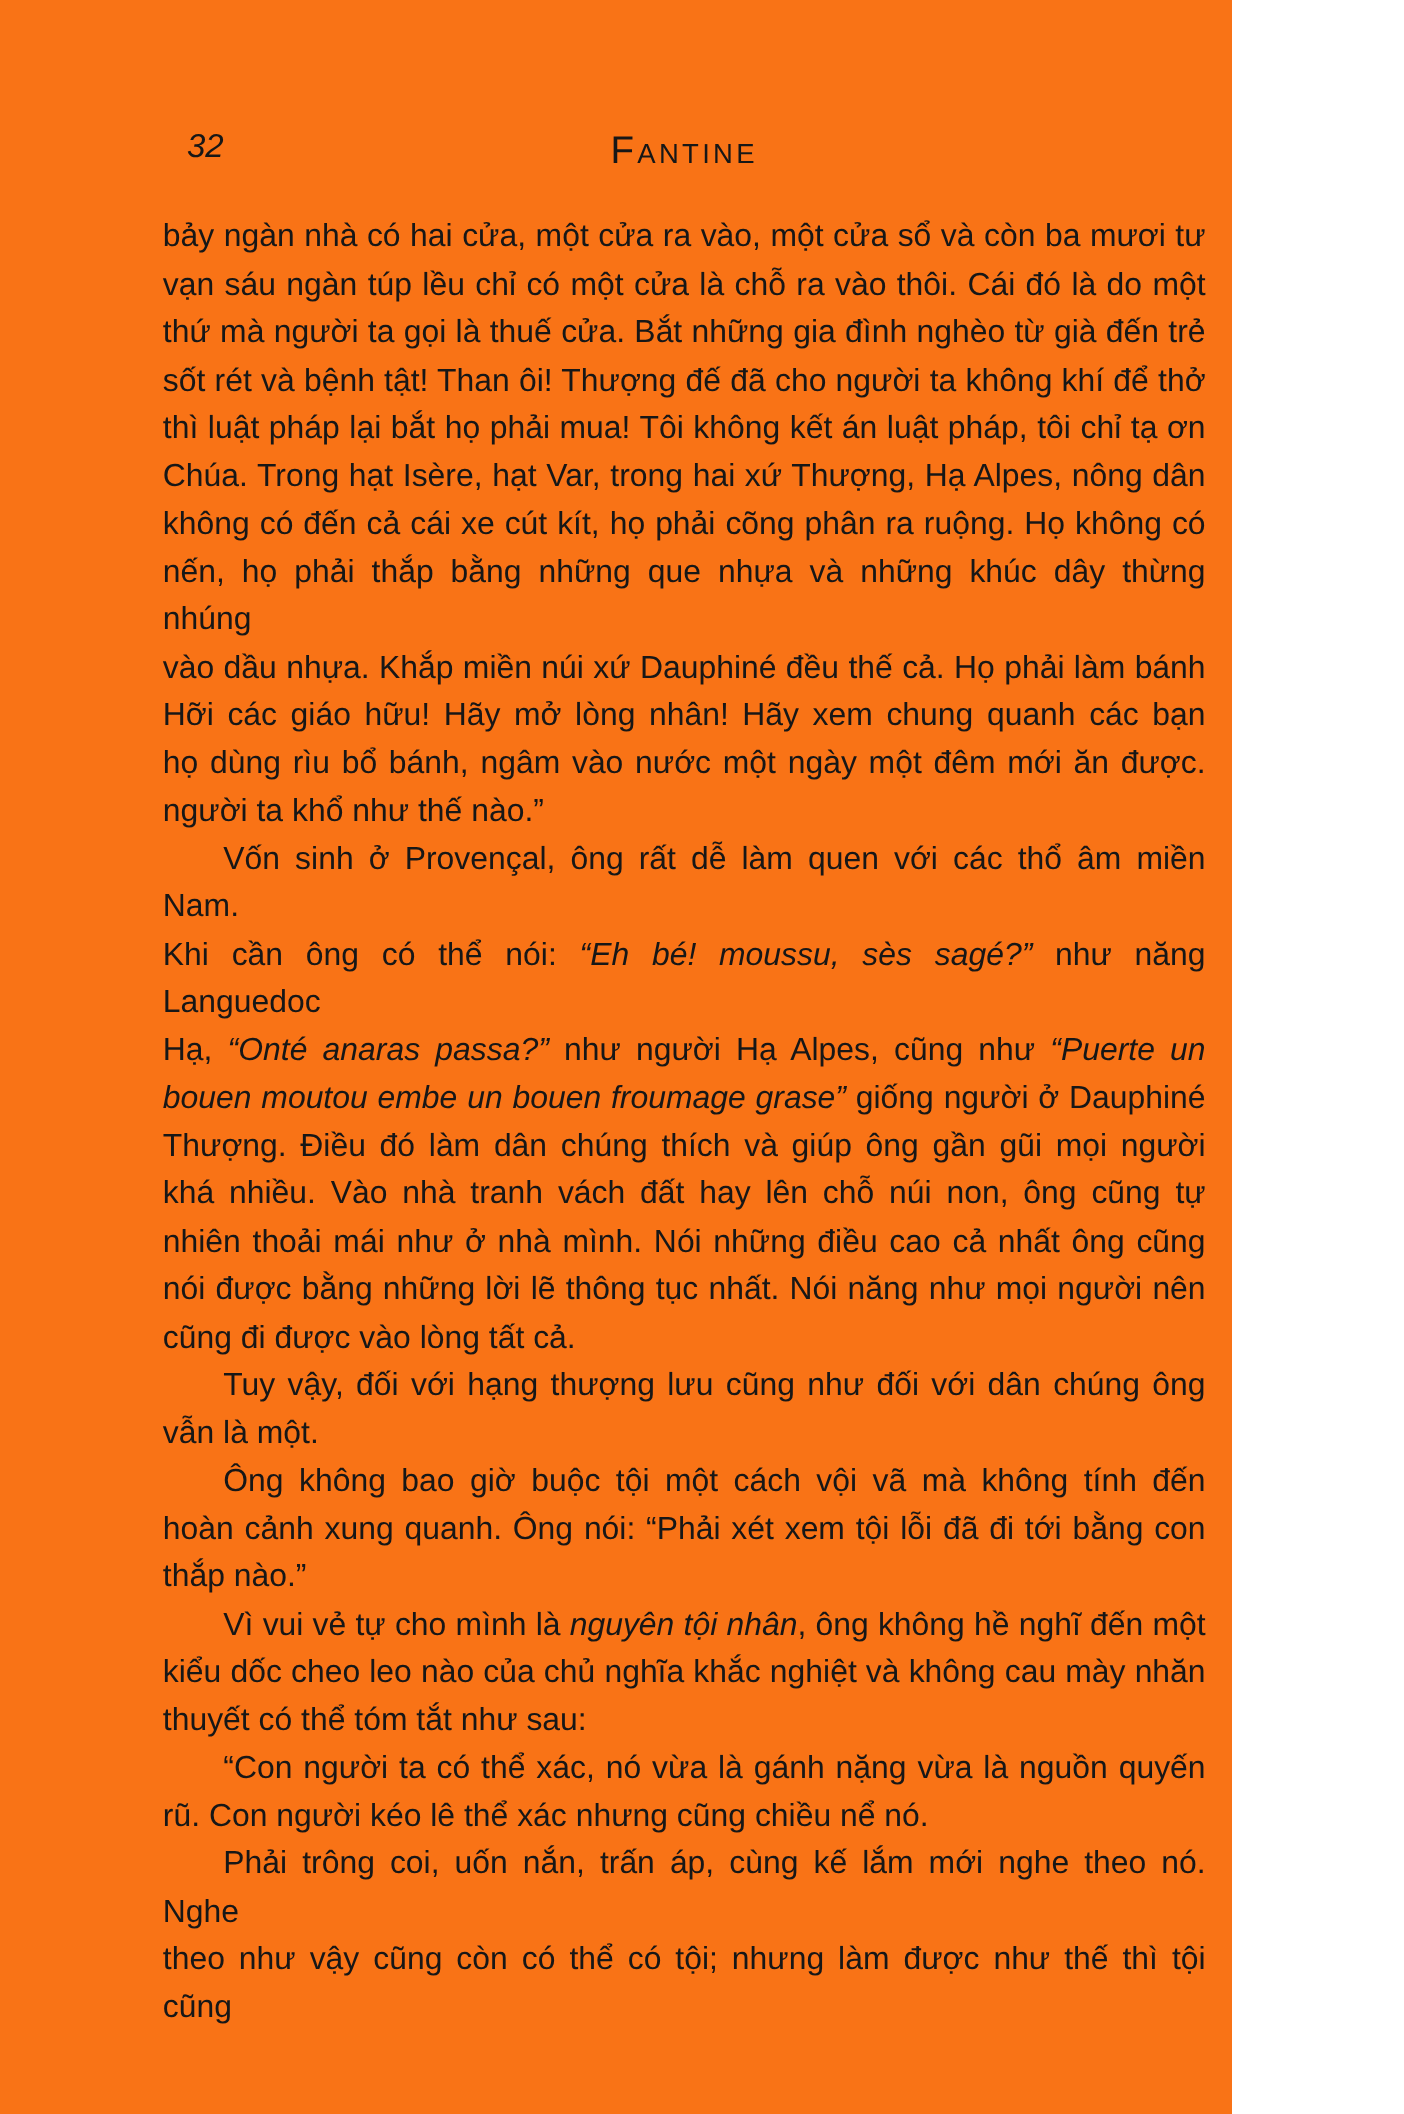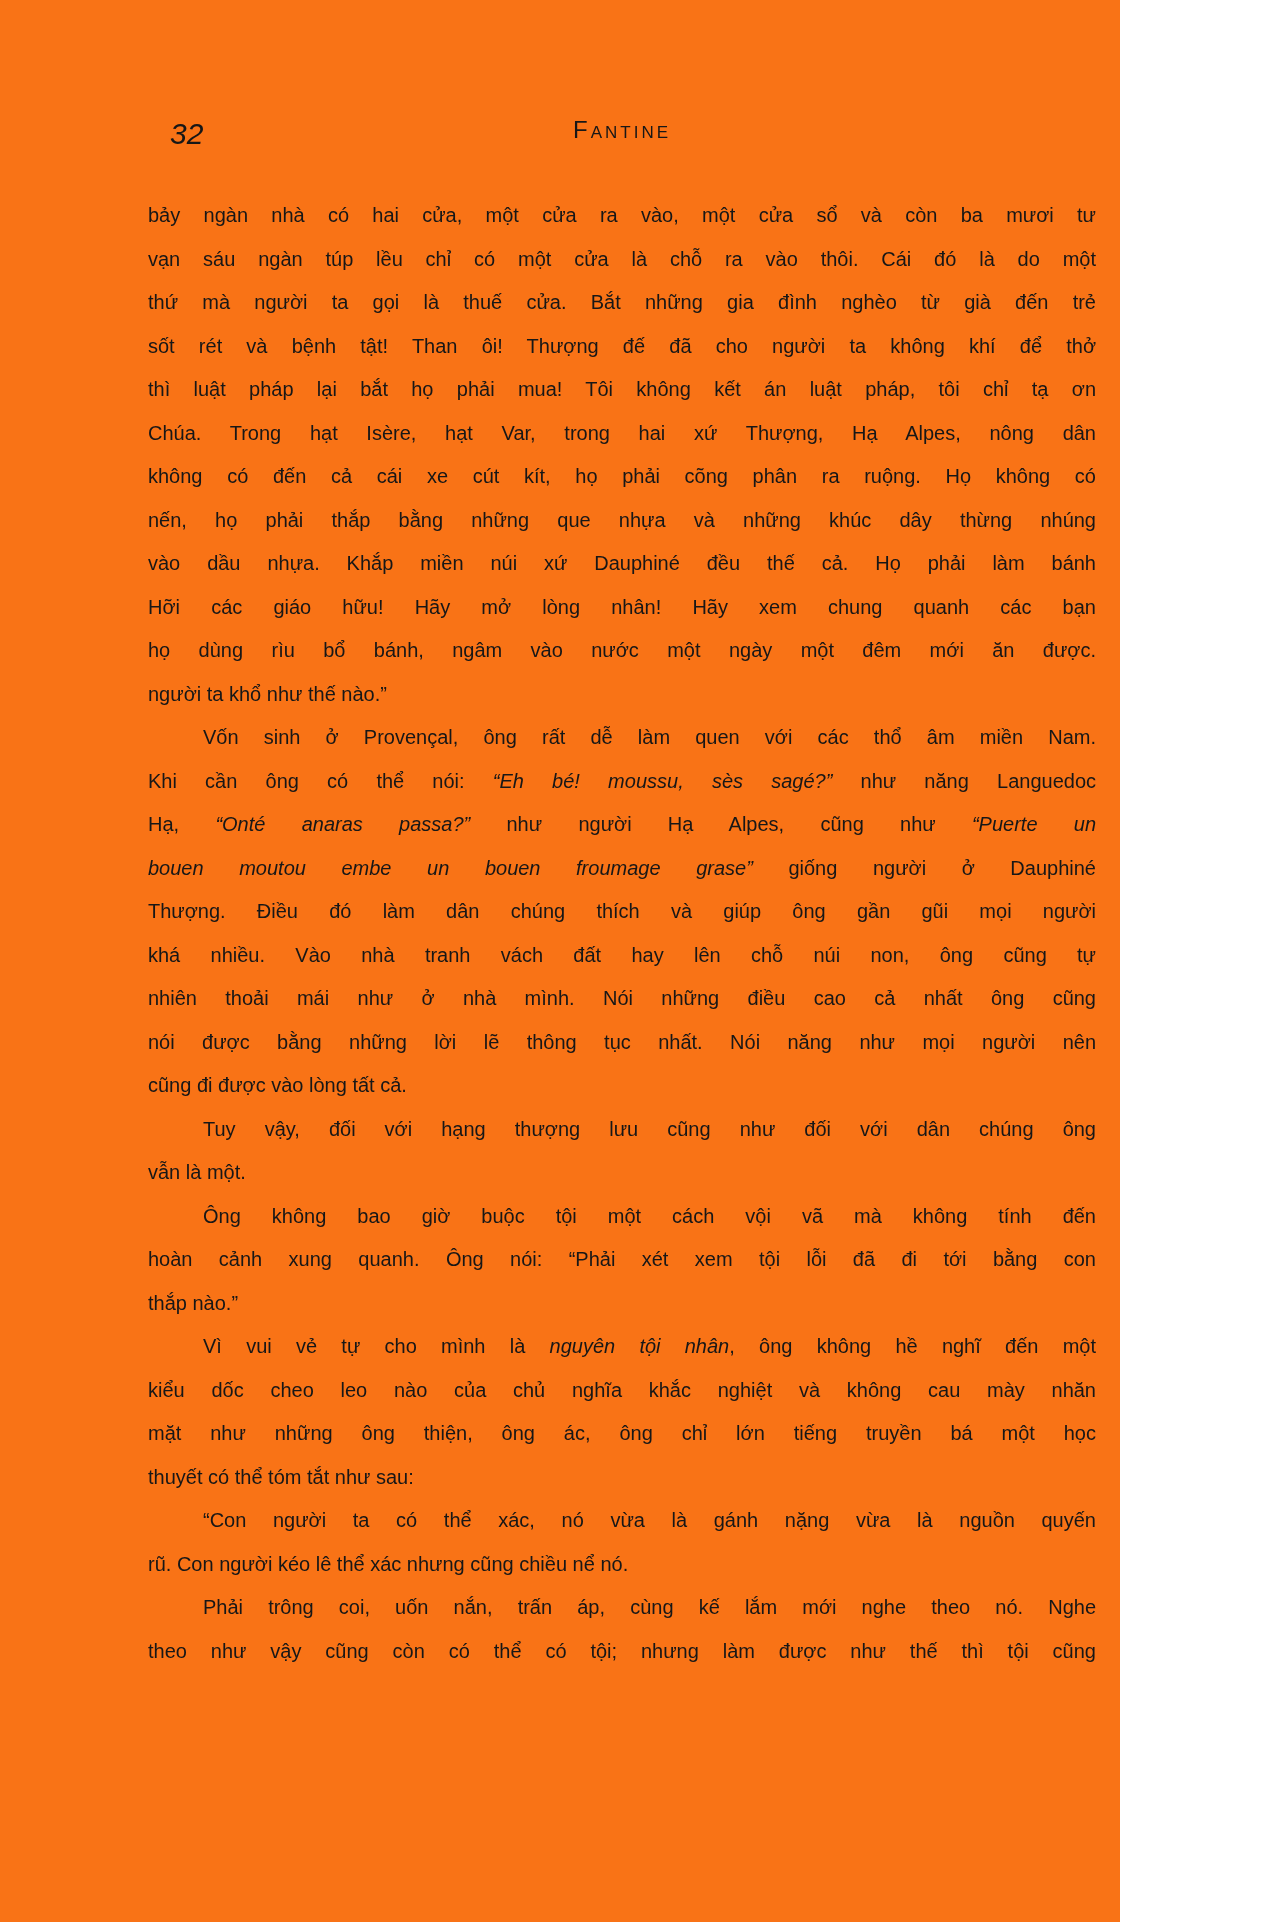--- a/index.html
+++ b/index.html
@@ -20,29 +20,29 @@
     top: 116px; left: 170px;
     font-size: 30px; line-height: 1.2;
     font-style: italic;
   }
   .running {
     position: absolute;
     top: 116px; left: 148px; width: 948px;
     text-align: center;
     font-variant: small-caps;
     letter-spacing: 3px;
-    font-size: 24px; line-height: 1.2;
+    font-size: 35px; line-height: 1.2;
   }
   .text-block {
     position: absolute;
     top: 194px; left: 148px; width: 948px;
   }
   .para { margin: 0; }
   .line {
-    font-size: 20px;
+    font-size: 29px;
     line-height: 43.5px;
     text-align: justify;
     text-align-last: justify;
   }
   .line.lastline { text-align-last: left; }
   .line.firstindent { text-indent: 55px; }
   .it { font-style: italic; }
 </style>
 </head>
 <body>
@@ -81,21 +81,20 @@
         <div class="line lastline"><span>vẫn là một.</span></div>
       </div>
       <div class="para">
         <div class="line firstindent"><span>Ông không bao giờ buộc tội một cách vội vã mà không tính đến</span></div>
         <div class="line"><span>hoàn cảnh xung quanh. Ông nói: “Phải xét xem tội lỗi đã đi tới bằng con</span></div>
         <div class="line lastline"><span>thắp nào.”</span></div>
       </div>
       <div class="para">
         <div class="line firstindent"><span>Vì vui vẻ tự cho mình là </span><span class="it">nguyên tội nhân</span><span>, ông không hề nghĩ đến một</span></div>
         <div class="line"><span>kiểu dốc cheo leo nào của chủ nghĩa khắc nghiệt và không cau mày nhăn</span></div>
-        <div class="line"><span>mặt như những ông thiện, ông ác, ông chỉ lớn tiếng truyền bá một học</span></div>
         <div class="line lastline"><span>thuyết có thể tóm tắt như sau:</span></div>
       </div>
       <div class="para">
         <div class="line firstindent"><span>“Con người ta có thể xác, nó vừa là gánh nặng vừa là nguồn quyến</span></div>
         <div class="line lastline"><span>rũ. Con người kéo lê thể xác nhưng cũng chiều nể nó.</span></div>
       </div>
       <div class="para">
         <div class="line firstindent"><span>Phải trông coi, uốn nắn, trấn áp, cùng kế lắm mới nghe theo nó. Nghe</span></div>
         <div class="line"><span>theo như vậy cũng còn có thể có tội; nhưng làm được như thế thì tội cũng</span></div>
       </div>

